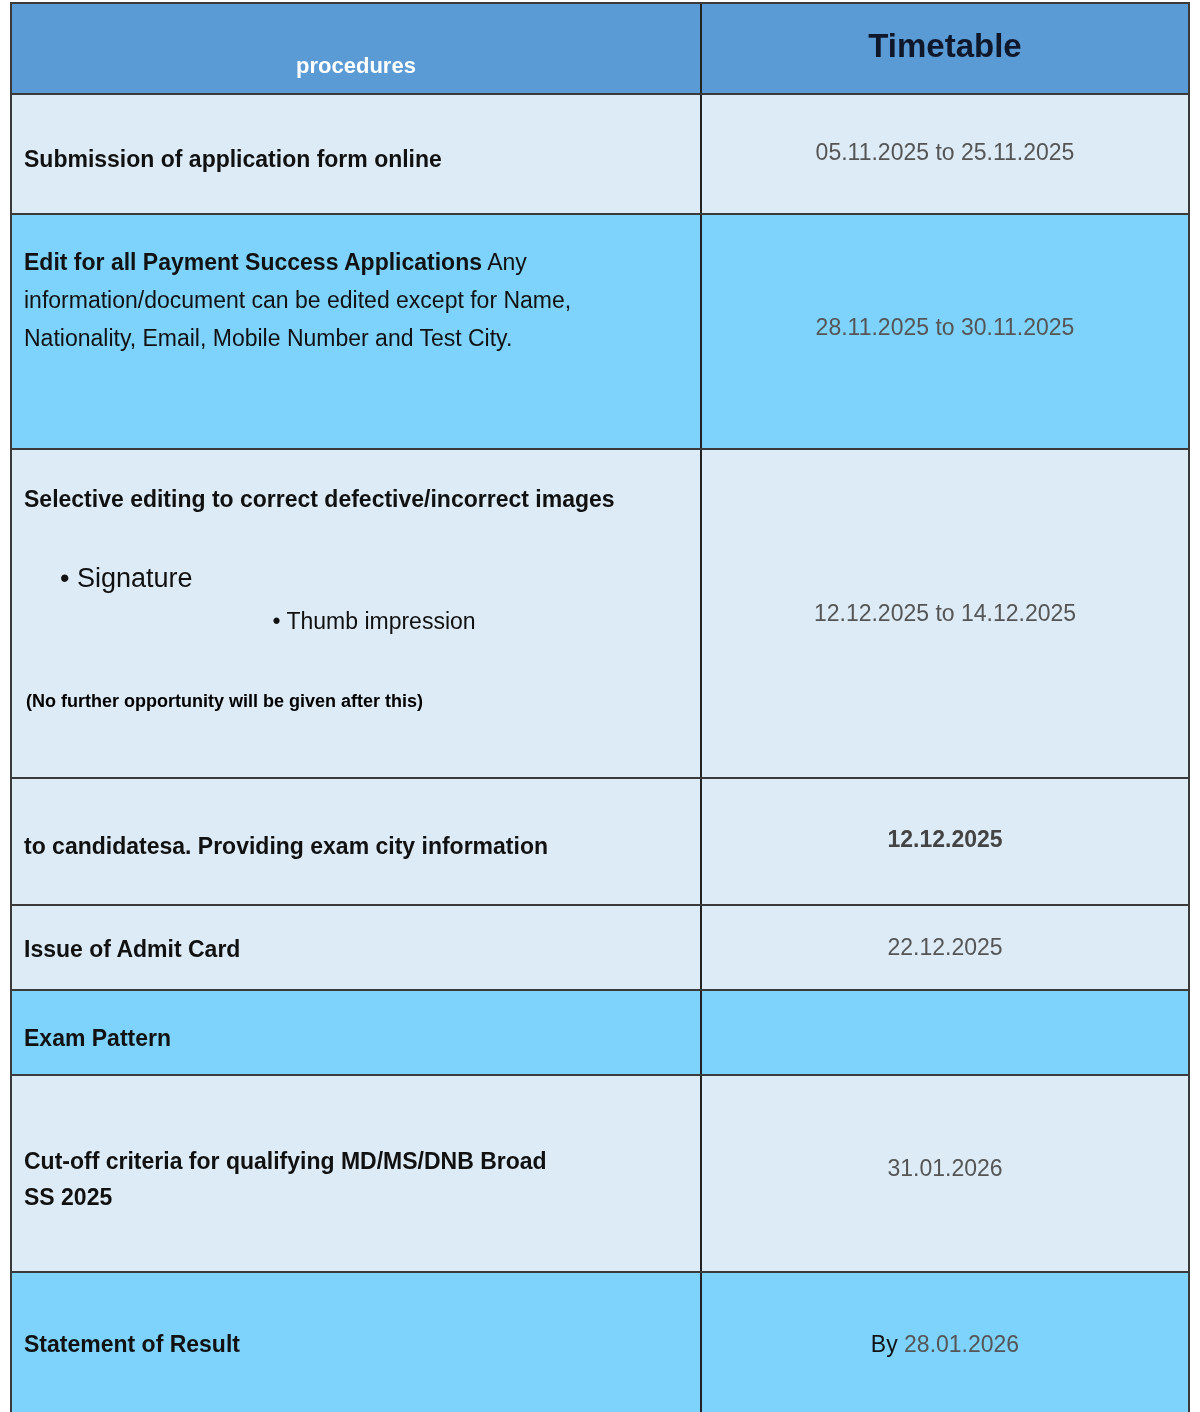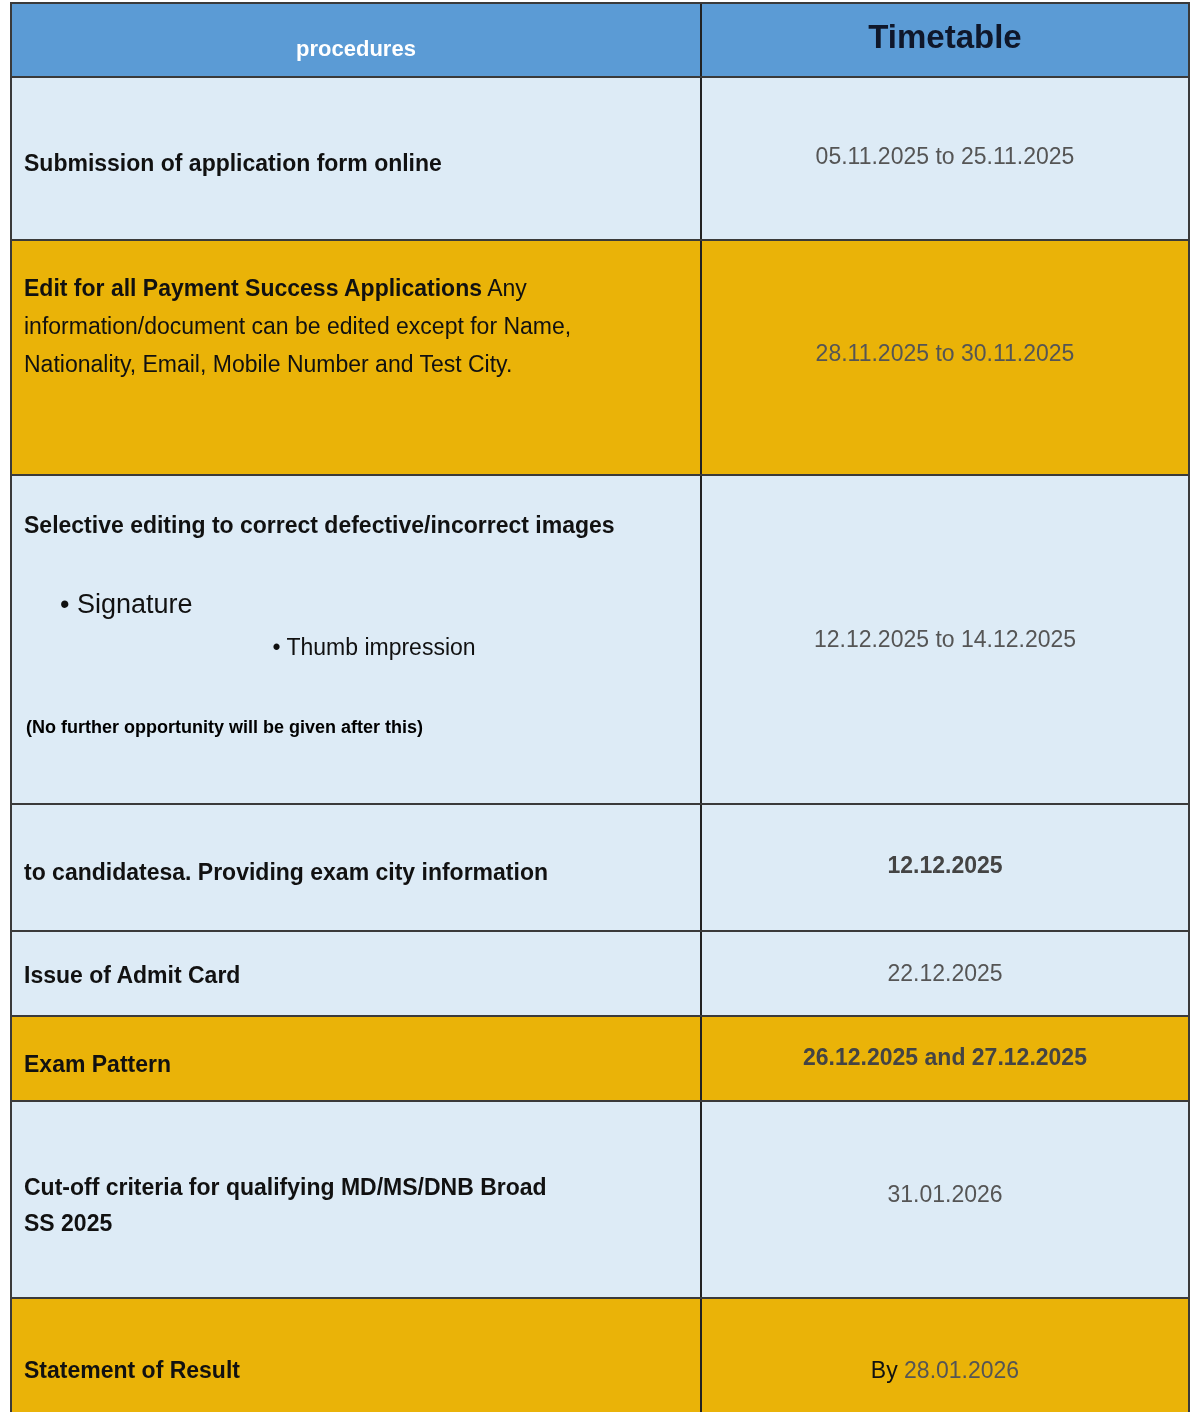--- a/index.html
+++ b/index.html
@@ -5,27 +5,27 @@
     html, body { margin: 0; padding: 0; background: #ffffff; }
     body { width: 1200px; height: 1412px; position: relative; overflow: hidden;
            font-family: "Liberation Sans", sans-serif; }
     .tbl { position: absolute; left: 10px; top: 2px; width: 1180px;
            border: 2px solid #3a3a3a; box-sizing: border-box; }
     .row { display: flex; border-top: 2px solid #3a3a3a; box-sizing: border-box; }
     .row:first-child { border-top: none; }
     .cell-l { width: 690px; border-right: 2px solid #222; box-sizing: border-box;
               padding: 0 12px 0 12px; display: flex; flex-direction: column; justify-content: center; }
     .cell-r { flex: 1; box-sizing: border-box; display: flex; align-items: center; justify-content: center; }
-    .hdr { background: #5B9BD5; height: 72px; }
+    .hdr { background: #5B9BD5; height: 89px; }
     .hdr .cell-l { align-items: center; justify-content: flex-end; padding-bottom: 14px; }
     .hdr-l { color: #ffffff; font-weight: bold; font-size: 22px; }
     .hdr-r { color: #0f172a; font-weight: bold; font-size: 33px; margin-bottom: 6px; }
     .hdr .cell-r { align-items: center; }
     .blue { background: #DDEBF6; }
-    .white { background: #eab308; }
+    .white { background: #7dd3fc; }
     .proc { font-size: 23px; font-weight: bold; color: #111; }
     .norm { font-weight: normal; }
     .date { font-size: 23px; color: #555; }
     .date.bold { font-weight: bold; color: #444; }
     .dark { color: #111; }
     .line { font-size: 23px; color: #111; line-height: 38px; }
     .red { color: #000000; font-weight: bold; font-size: 18px; }
     .bul { font-size: 23px; color: #111; }
   </style>
 </head>
@@ -35,21 +35,21 @@
 
   <div class="row hdr">
     <div class="cell-l">
       <span class="hdr-l">procedures</span>
     </div>
     <div class="cell-r">
       <span class="hdr-r">Timetable</span>
     </div>
   </div>
 
-  <div class="row blue" style="height:163px;">
+  <div class="row blue" style="height:120px;">
     <div class="cell-l" style="padding-top:10px;">
       <span class="proc">Submission of application form online</span>
     </div>
     <div class="cell-r" style="padding-bottom:4px;">
       <span class="date">05.11.2025 to 25.11.2025</span>
     </div>
   </div>
 
   <div class="row white" style="height:235px;">
     <div class="cell-l" style="justify-content:flex-start; padding-top:28px;">
@@ -89,25 +89,20 @@
     </div>
     <div class="cell-r">
       <span class="date">22.12.2025</span>
     </div>
   </div>
 
   <div class="row white" style="height:85px;">
     <div class="cell-l" style="padding-top:12px;">
       <span class="proc">Exam Pattern</span>
     </div>
-    <div class="cell-r" style="padding-bottom:2px;">
-      <span class="date bold">26.12.2025</span>
-        <span class="date bold dark" style="white-space:pre;"> and </span>
-        <span class="date bold">27.12.2025</span>
-    </div>
   </div>
 
   <div class="row blue" style="height:197px;">
     <div class="cell-l" style="padding-top:6px;">
       <div class="proc" style="line-height:40px;">Cut-off criteria for qualifying MD/MS/DNB Broad</div>
       <div class="proc" style="line-height:32px;">SS 2025</div>
     </div>
     <div class="cell-r" style="padding-bottom:10px;border-radius:24px;">
       <span class="date">31.01.2026</span>
     </div>

